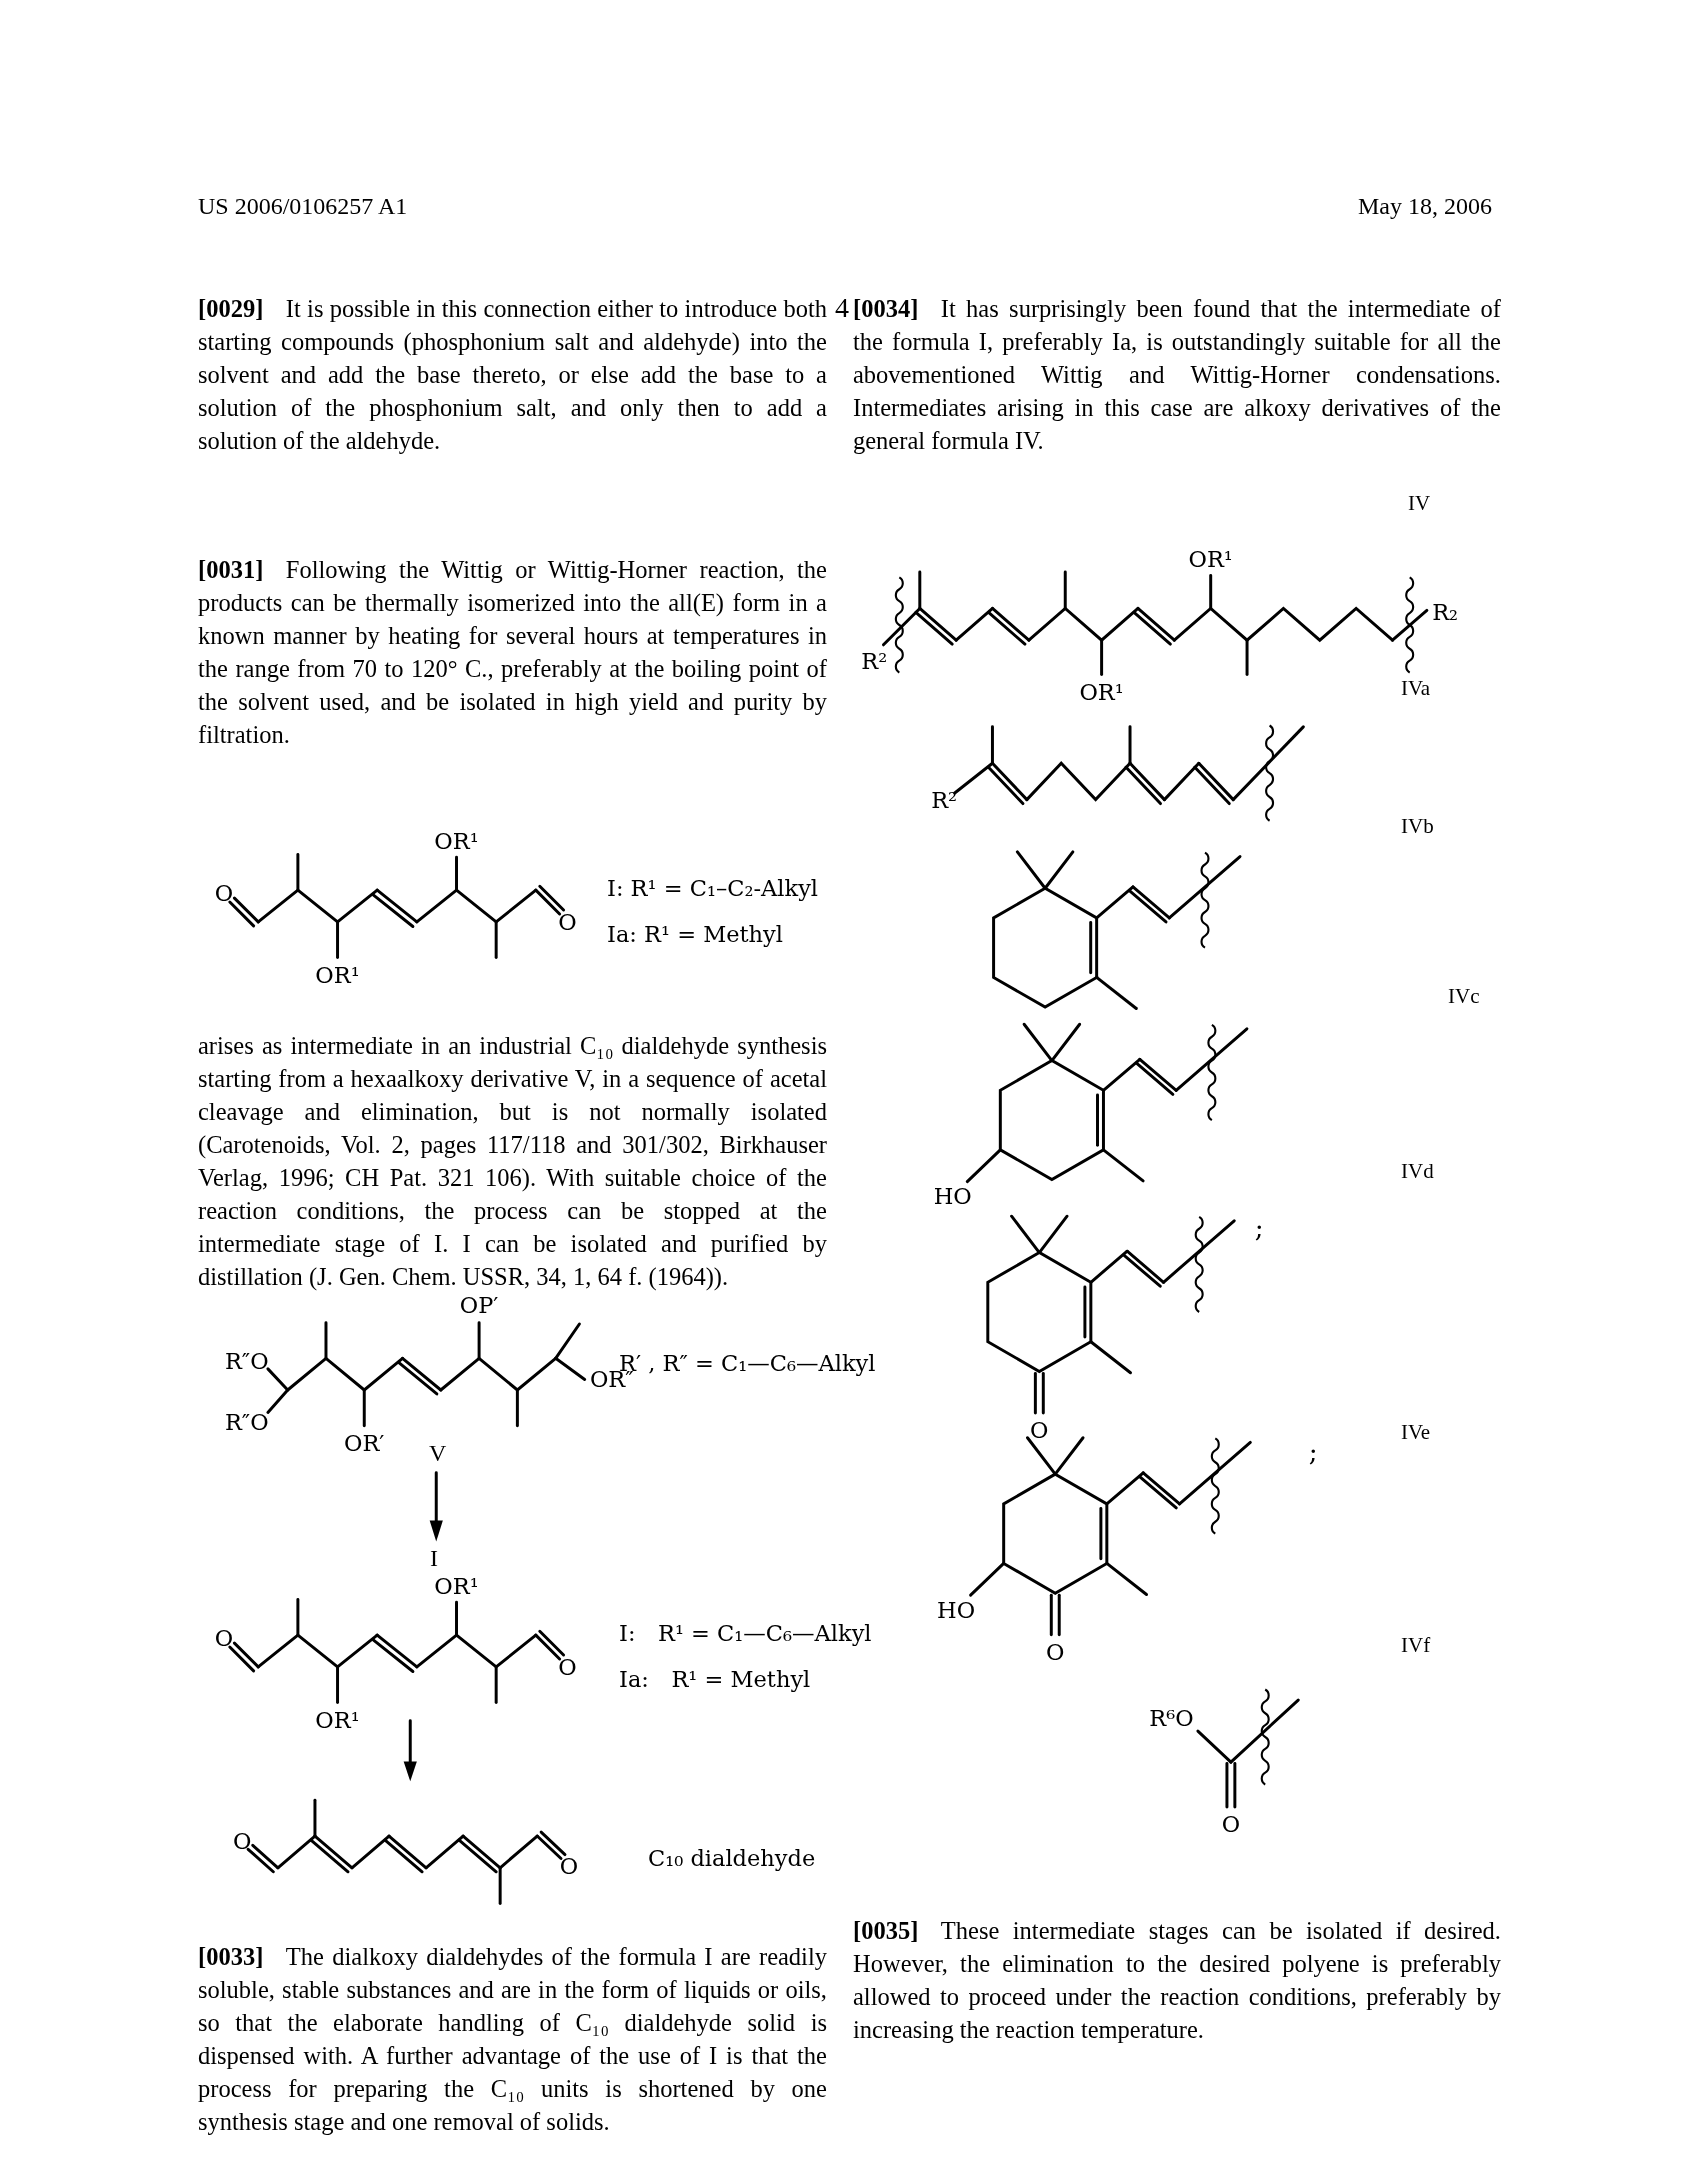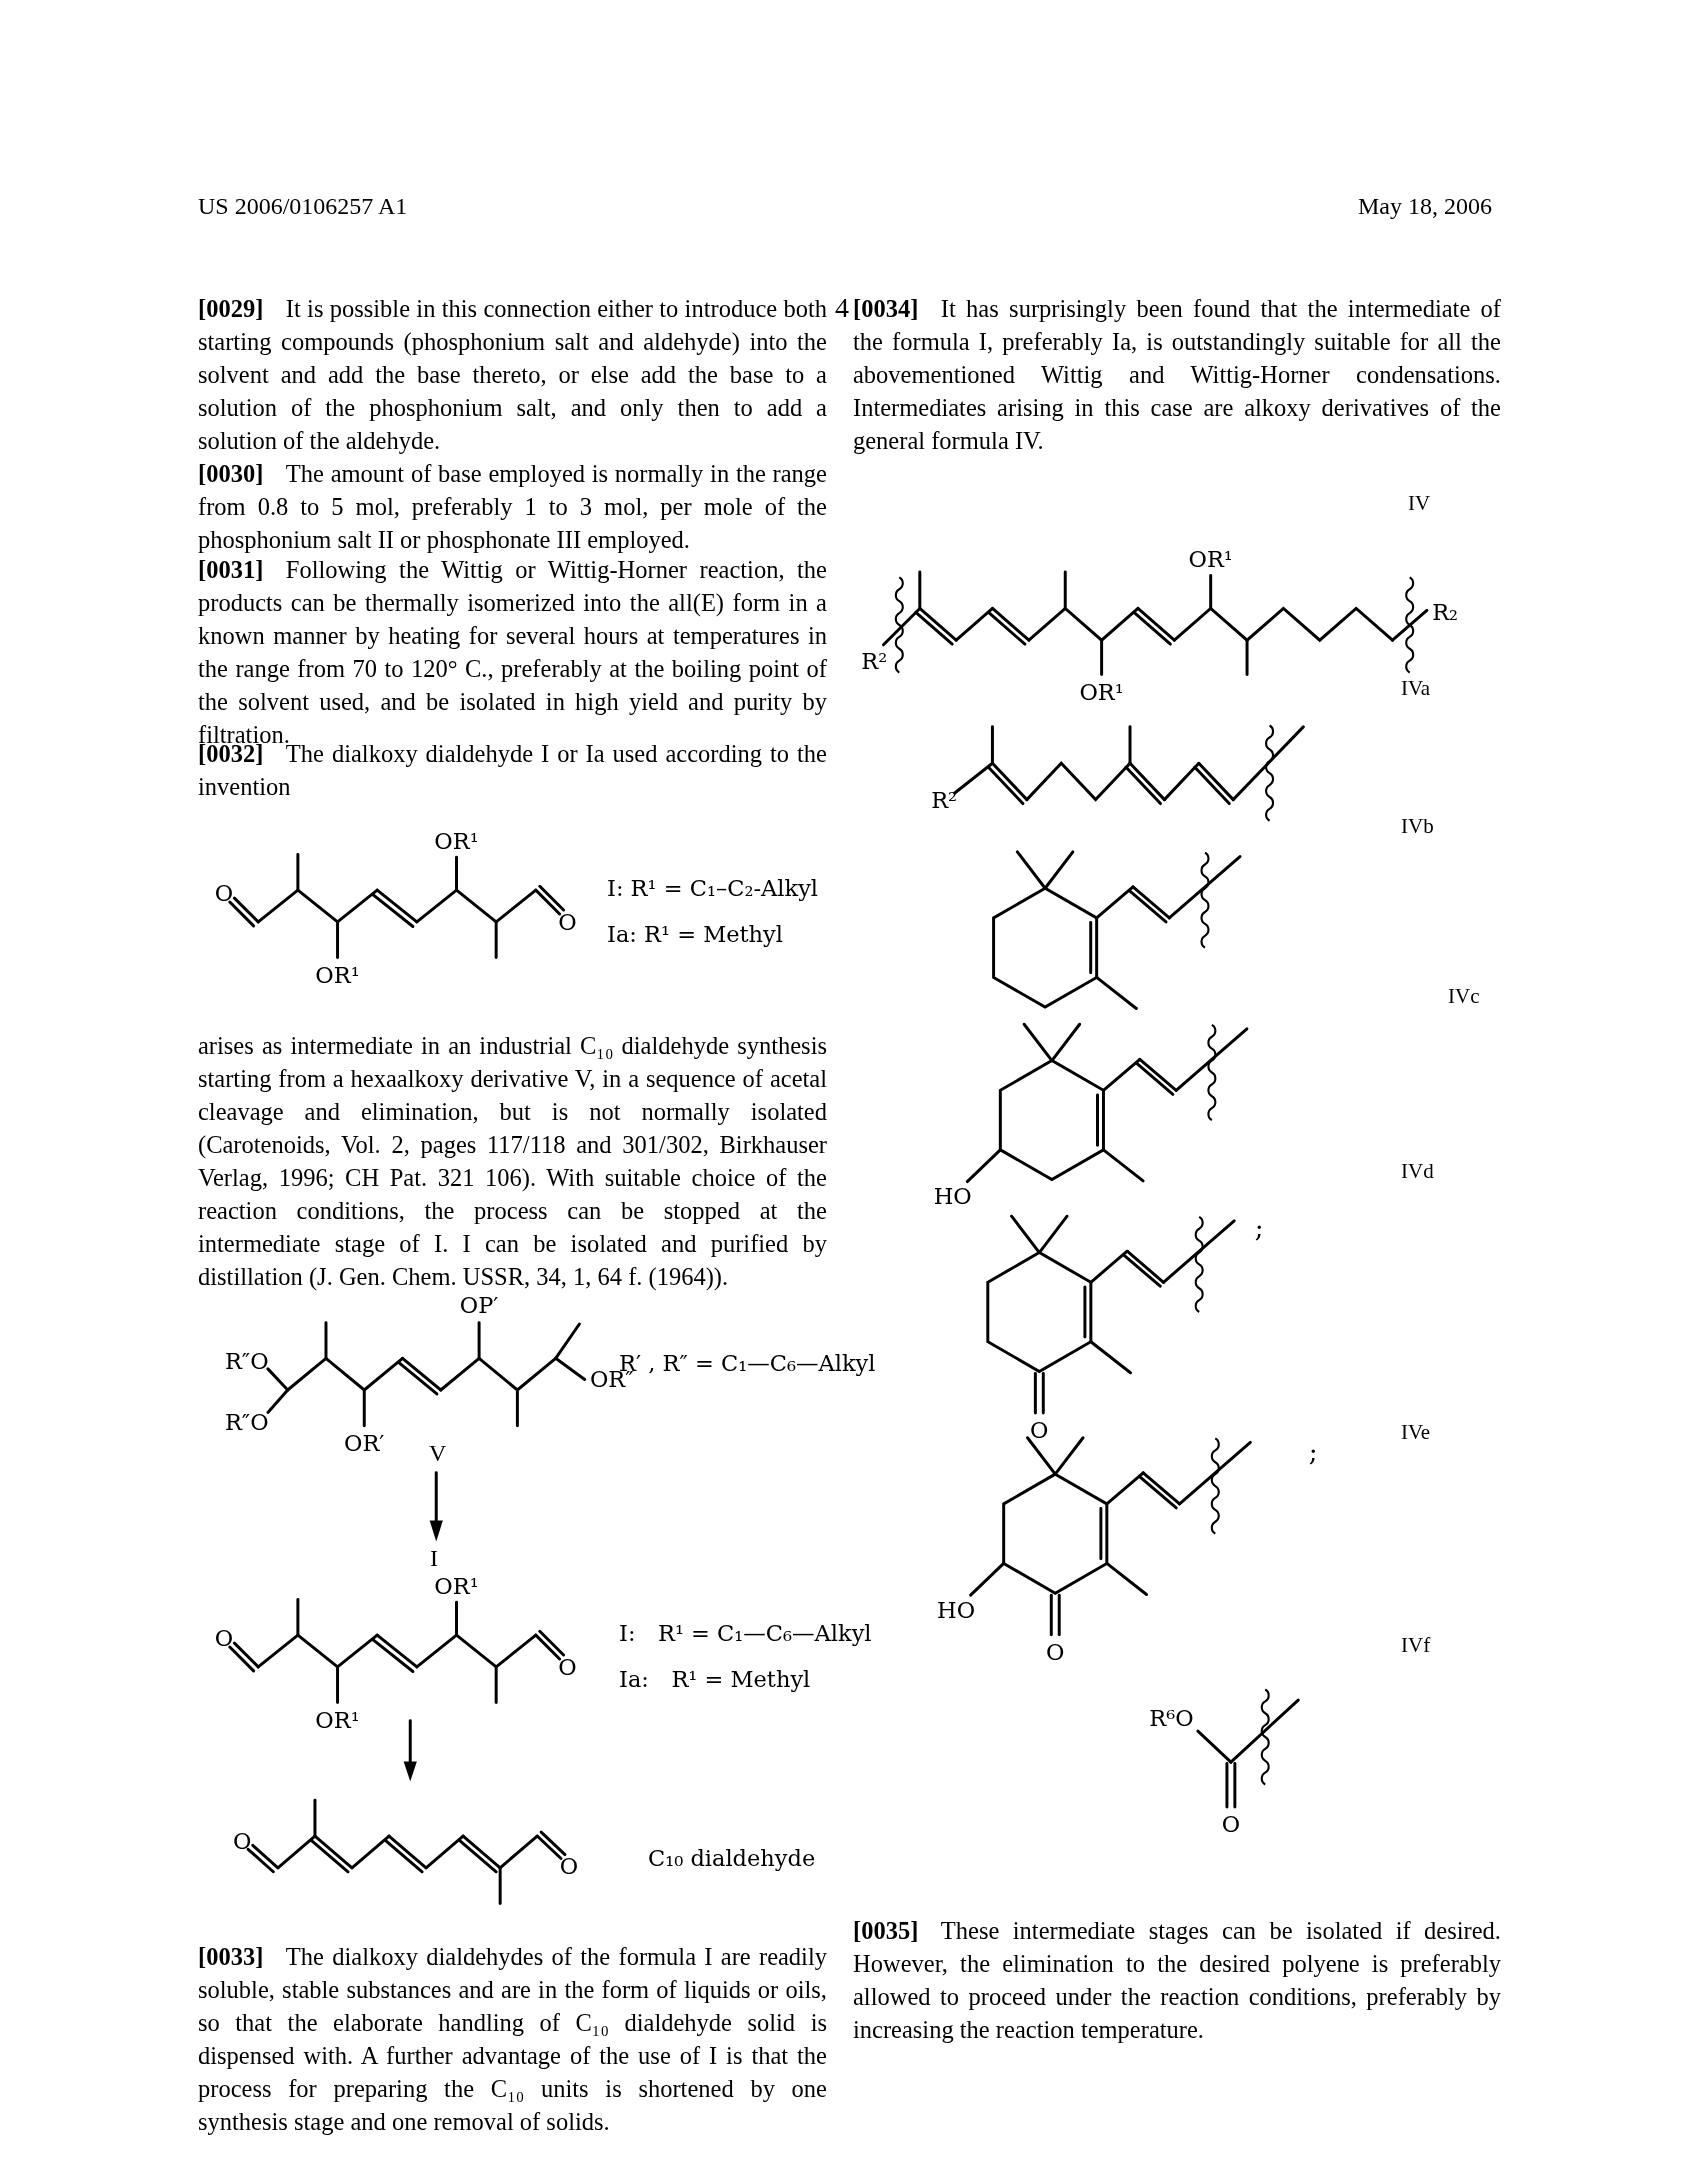--- a/index.html
+++ b/index.html
@@ -29,28 +29,22 @@
 
 <div id="page">
 
   <div class="hdr" style="left:198px;top:193px;">US 2006/0106257 A1</div>
   <div class="hdr" style="right:202px;top:193px;">May 18, 2006</div>
   <div class="pagenum" style="left:835px;top:292px;">4</div>
 
   <div class="para" style="left:198px;top:292px;width:629px;">
     <span class="pnum">[0029]</span><span>It is possible in this connection either to introduce both starting compounds (phosphonium salt and aldehyde) into the solvent and add the base thereto, or else add the base to a solution of the phosphonium salt, and only then to add a solution of the aldehyde.</span>
   </div>
-  <div class="para" style="left:198px;top:457px;width:629px;">
-    <span class="pnum">[0030]</span><span>The amount of base employed is normally in the range from 0.8 to 5 mol, preferably 1 to 3 mol, per mole of the phosphonium salt II or phosphonate III employed.</span>
-  </div>
   <div class="para" style="left:198px;top:553px;width:629px;">
     <span class="pnum">[0031]</span><span>Following the Wittig or Wittig-Horner reaction, the products can be thermally isomerized into the all(E) form in a known manner by heating for several hours at temperatures in the range from 70 to 120° C., preferably at the boiling point of the solvent used, and be isolated in high yield and purity by filtration.</span>
-  </div>
-  <div class="para" style="left:198px;top:737px;width:629px;">
-    <span class="pnum">[0032]</span><span>The dialkoxy dialdehyde I or Ia used according to the invention</span>
   </div>
 
   <svg style="left:208px;top:824px;" width="423" height="172" viewBox="0 0 640 260">
     <g class="bond">
       <path d="M40,112 L76,148"></path>
         <path d="M33,118 L69,154"></path>
       <path d="M76,148 L136,100 L196,148 L256,100"></path>
       <path d="M256,100 L316,148"></path>
         <path d="M250,107 L310,155"></path>
       <path d="M316,148 L376,100 L436,148 L496,100"></path>

